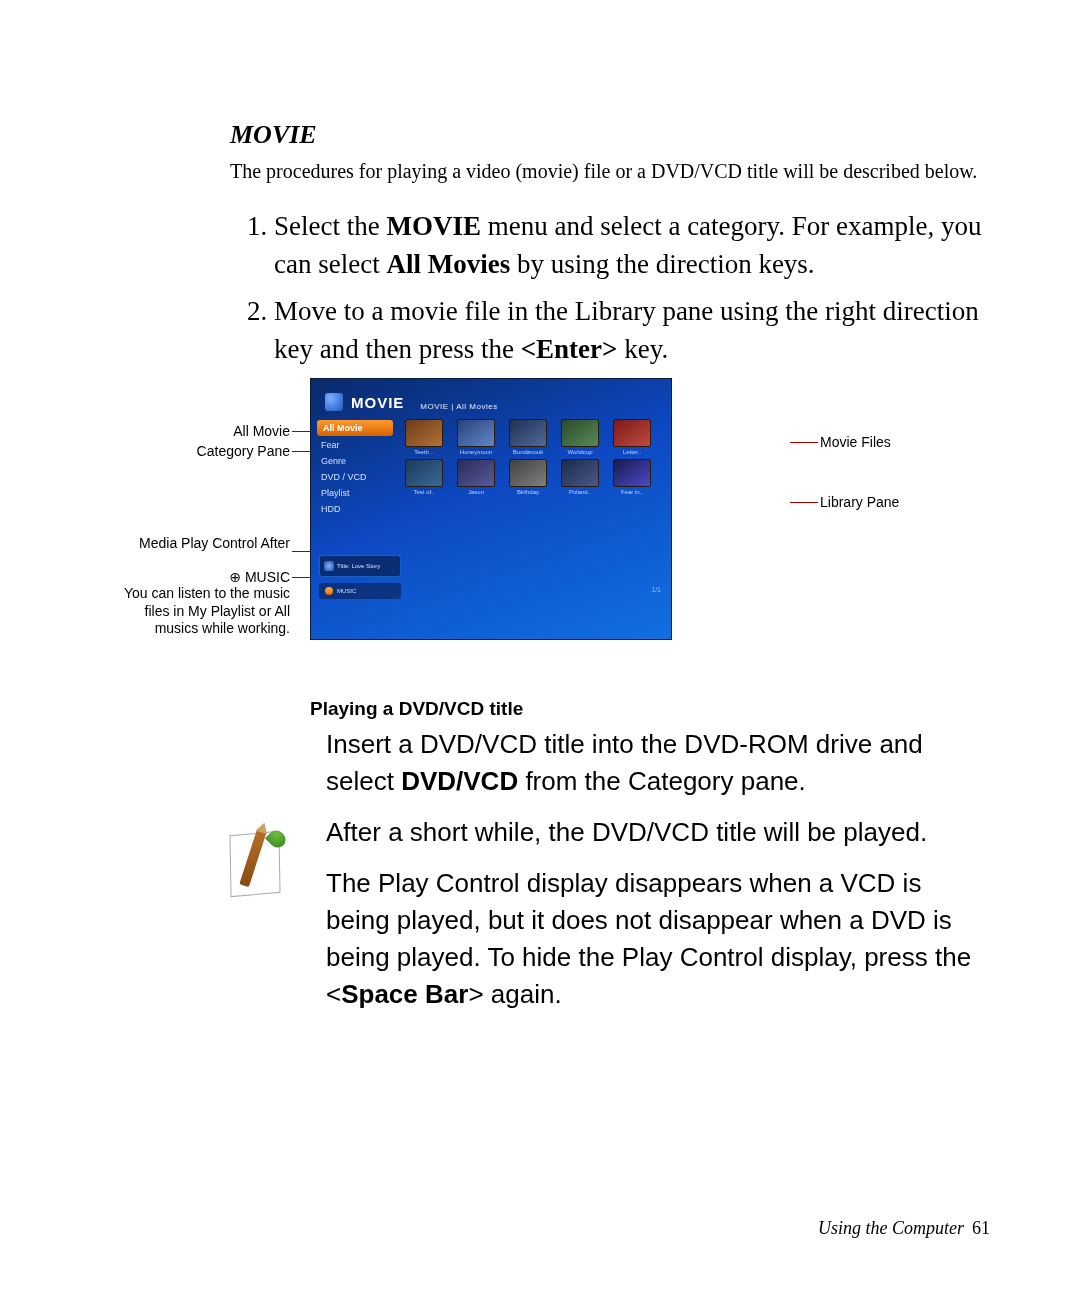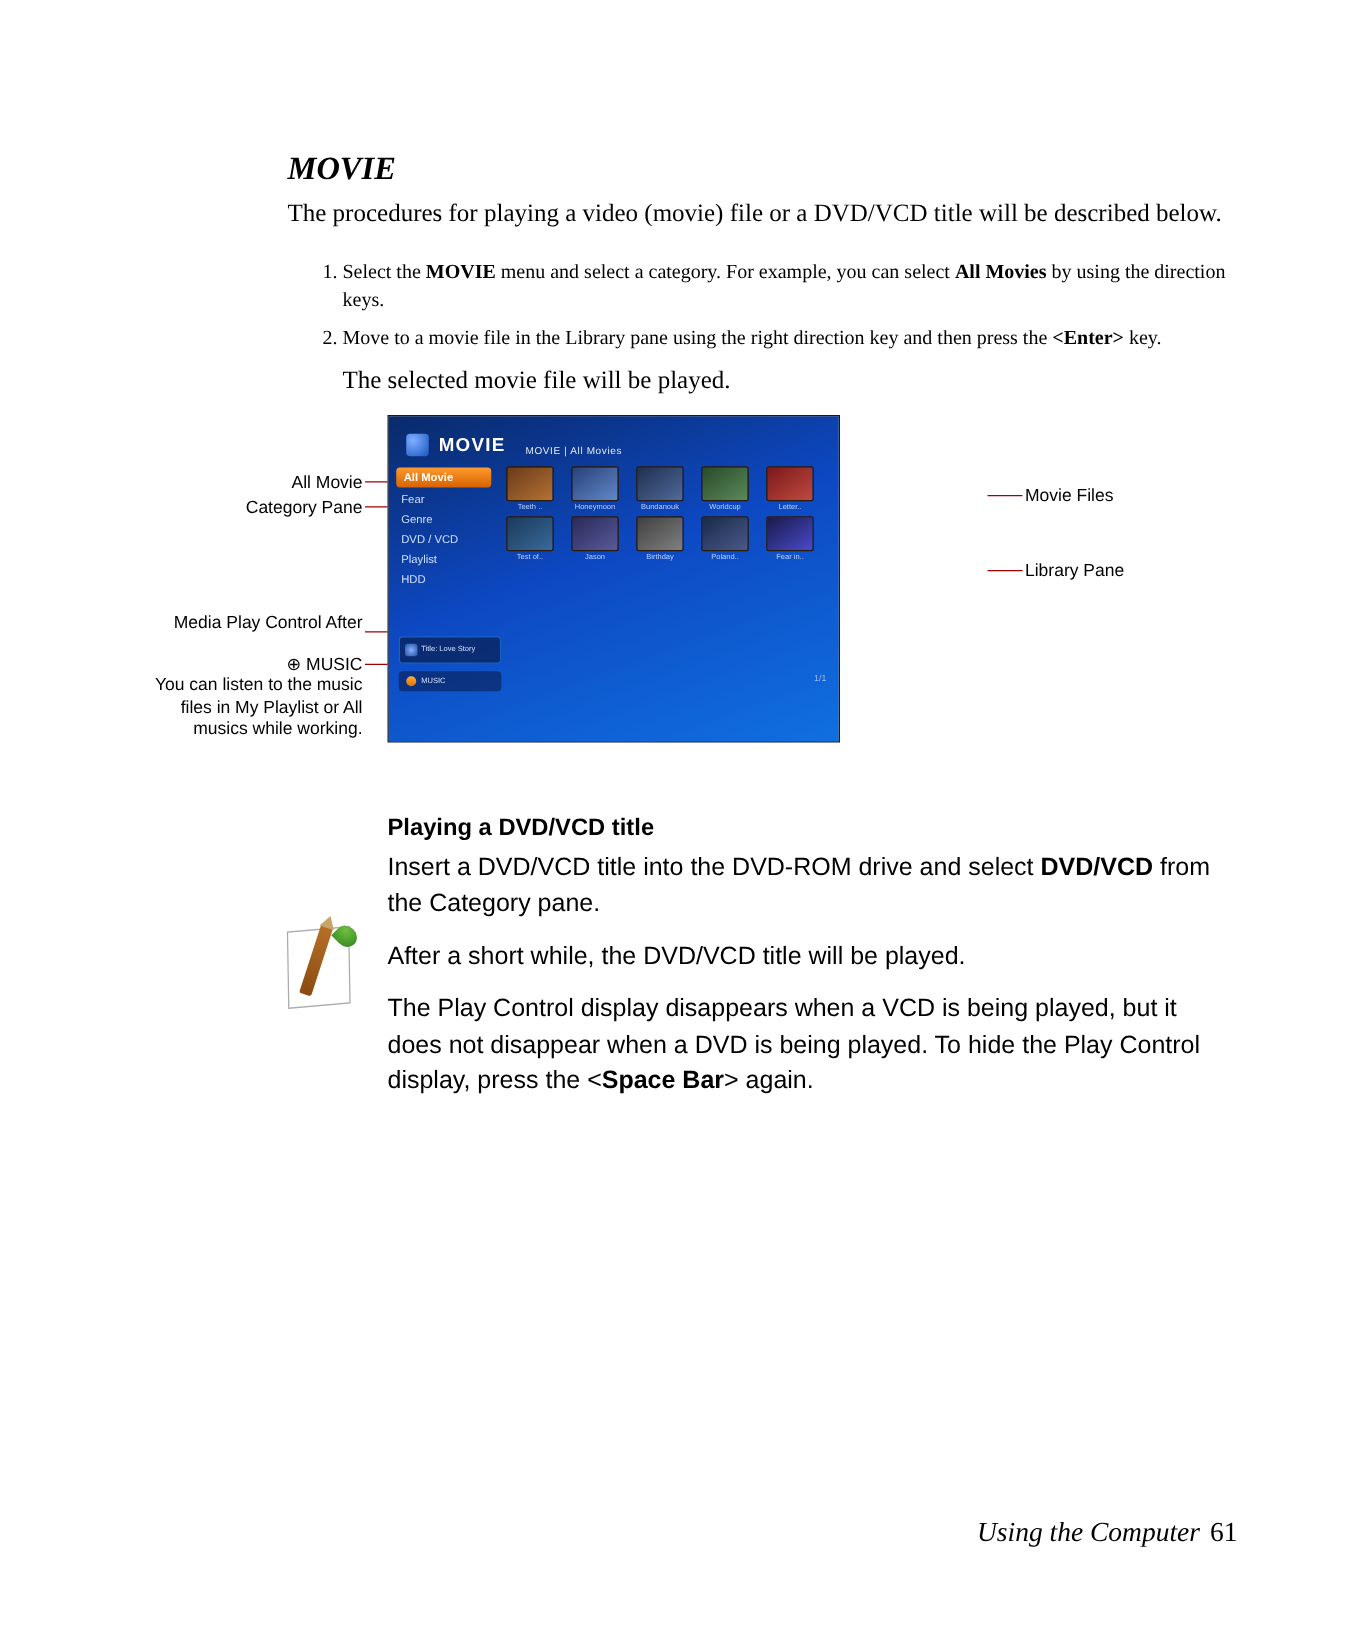--- a/index.html
+++ b/index.html
@@ -25,21 +25,21 @@
   .intro {
     font-size: 20px;
     line-height: 1.35;
     margin-bottom: 22px;
   }
   ol.steps {
     padding-left: 44px;
     margin: 0 0 8px 0;
   }
   ol.steps li {
-    font-size: 16px;
+    font-size: 27px;
     line-height: 1.42;
     margin-bottom: 8px;
   }
   .bold { font-weight: bold; }
   .step2-extra {
     margin: 2px 0 14px 44px;
     font-size: 20px;
     line-height: 1.35;
   }
 
@@ -279,30 +279,30 @@
     background: radial-gradient(circle at 30% 30%, #6fbf3f, #2f7f1f);
     border-radius: 50% 50% 50% 0;
     transform: rotate(45deg);
   }
   .info-body .h {
     font-weight: bold;
     font-size: 19px;
     margin-bottom: 6px;
   }
   .info-body p {
-    margin: 0 0 14px 0;
-    font-size: 20px;
+    margin: 0 0 14px 16px;
+    font-size: 26px;
     line-height: 1.42;
   }
   .footer {
     position: absolute;
     right: 90px;
     bottom: 70px;
     font-style: italic;
-    font-size: 22px;
+    font-size: 18px;
     font-family: "Times New Roman", Times, serif;
   }
   .footer .num { font-style: normal; margin-left: 8px;}
 </style>
 </head>
 <body>
 
 <div class="page">
 
   <div class="section-title">MOVIE</div>
@@ -310,21 +310,20 @@
   <div class="intro">The procedures for playing a video (movie) file or a DVD/VCD title will be described below.</div>
 
   <ol class="steps">
     <li>
       <span>Select the </span><span class="bold">MOVIE</span><span> menu and select a category. For example, you can select </span><span class="bold">All Movies</span><span> by using the direction keys.</span>
     </li>
     <li>
       <span>Move to a movie file in the Library pane using the right direction key and then press the </span><span class="bold">&lt;Enter&gt;</span><span> key.</span>
     </li>
   </ol>
-  <div class="step2-extra">The selected movie file will be played.</div>
 
   <div class="figure-wrap">
 
     <div class="figure-left-labels">
       <div class="lab" style="top:12px;">All Movie</div>
       <div class="lab-line" style="top:20px; left:252px; width:18px;"></div>
 
       <div class="lab" style="top:32px;">Category Pane</div>
       <div class="lab-line" style="top:40px; left:252px; width:18px;"></div>
 

